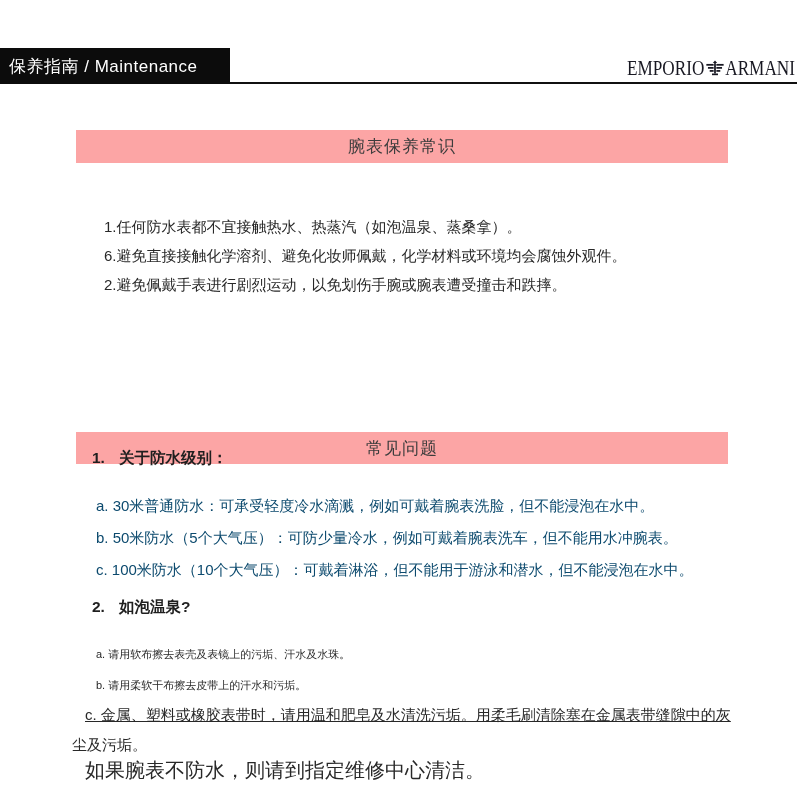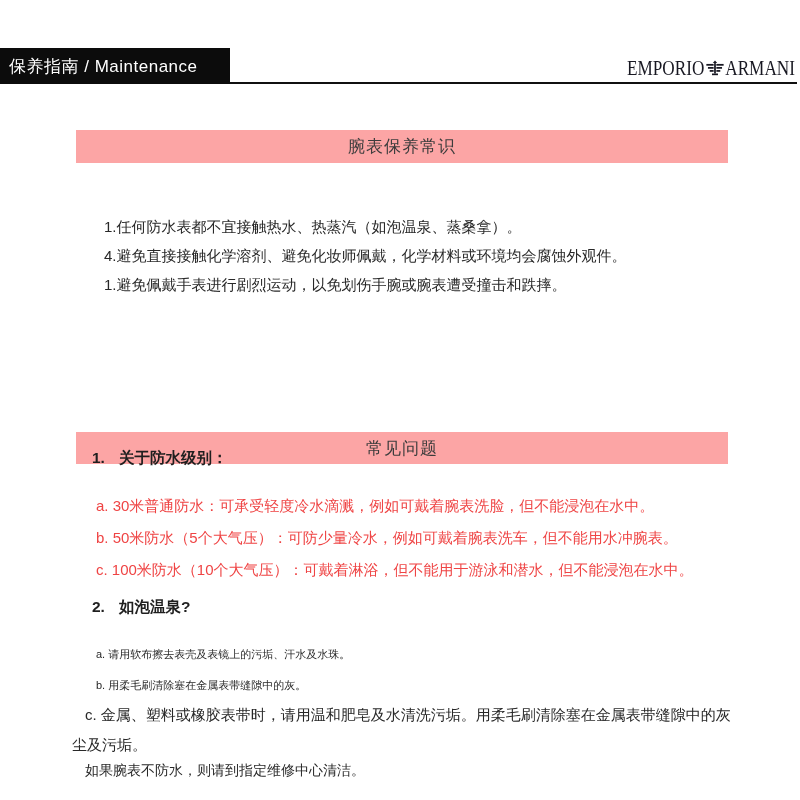--- a/index.html
+++ b/index.html
@@ -38,27 +38,27 @@
     position:absolute;top:196px;left:88px;margin:16px;padding:0;list-style:none;
   }
   .care-list li{font-size:15px;line-height:29px;white-space:nowrap;color:#282828;}
   
   .q-header{position:absolute;left:92px;font-size:15.5px;font-weight:bold;color:#1f1f1f;line-height:20px;white-space:nowrap;}
   .q1-header{top:448px;}
   .q2-header{top:597px;}
   .q-num{display:inline-block;margin-right:14px;}
   .sub-list{position:absolute;left:96px;margin:0;padding:0;list-style:none;}
   .q1-list{top:490px;}
-  .q1-list li{font-size:15px;line-height:32px;white-space:nowrap;color:#ef4444;}
+  .q1-list li{font-size:15px;line-height:32px;white-space:nowrap;color:#0c4a6e;}
   .q2-list{top:639px;}
   .q2-list li{font-size:11px;line-height:31px;white-space:nowrap;color:#282828;}
   .c-para{position:absolute;top:700px;left:72px;}
   .c-para .line{font-size:15px;line-height:30px;white-space:nowrap;color:#282828;}
-  .c-para .line.first{padding-left:13px;}
-  .faq-note{position:absolute;top:755px;left:85px;font-size:14px;line-height:30px;white-space:nowrap;color:#282828;}
+  .c-para .line.first{padding-left:13px;text-decoration:underline;}
+  .faq-note{position:absolute;top:755px;left:85px;font-size:20px;line-height:30px;white-space:nowrap;color:#282828;}
 </style>
 </head>
 <body>
 
 <div class="page">
 
   <header class="masthead">
     <div class="masthead-rule"></div>
     <div class="masthead-bar">
       <span>保养指南 / Maintenance</span>
@@ -83,22 +83,22 @@
       <span class="logo-text">ARMANI</span>
     </div>
   </header>
 
   <div class="banner banner-care">
     <span>腕表保养常识</span>
   </div>
 
   <ul class="care-list">
     <li>1.任何防水表都不宜接触热水、热蒸汽（如泡温泉、蒸桑拿）。</li>
-    <li>4.避免直接接触化学溶剂、避免化妆师佩戴，化学材料或环境均会腐蚀外观件。</li>
-    <li>1.避免佩戴手表进行剧烈运动，以免划伤手腕或腕表遭受撞击和跌摔。</li>
+    <li>6.避免直接接触化学溶剂、避免化妆师佩戴，化学材料或环境均会腐蚀外观件。</li>
+    <li>2.避免佩戴手表进行剧烈运动，以免划伤手腕或腕表遭受撞击和跌摔。</li>
   </ul>
 
   <div class="banner banner-faq">
     <span>常见问题</span>
   </div>
 
   <div class="q-header q1-header">
     <span class="q-num">1.</span><span>关于防水级别：</span>
   </div>
 
@@ -107,21 +107,21 @@
     <li>b. 50米防水（5个大气压）：可防少量冷水，例如可戴着腕表洗车，但不能用水冲腕表。</li>
     <li>c. 100米防水（10个大气压）：可戴着淋浴，但不能用于游泳和潜水，但不能浸泡在水中。</li>
   </ul>
 
   <div class="q-header q2-header">
     <span class="q-num">2.</span><span>如泡温泉?</span>
   </div>
 
   <ul class="sub-list q2-list">
     <li>a. 请用软布擦去表壳及表镜上的污垢、汗水及水珠。</li>
-    <li>b. 用柔毛刷清除塞在金属表带缝隙中的灰。</li>
+    <li>b. 请用柔软干布擦去皮带上的汗水和污垢。</li>
   </ul>
 
   <div class="c-para">
     <div class="line first">c. 金属、塑料或橡胶表带时，请用温和肥皂及水清洗污垢。用柔毛刷清除塞在金属表带缝隙中的灰</div>
     <div class="line">尘及污垢。</div>
   </div>
 
   <div class="faq-note">如果腕表不防水，则请到指定维修中心清洁。</div>
 
 </div>

